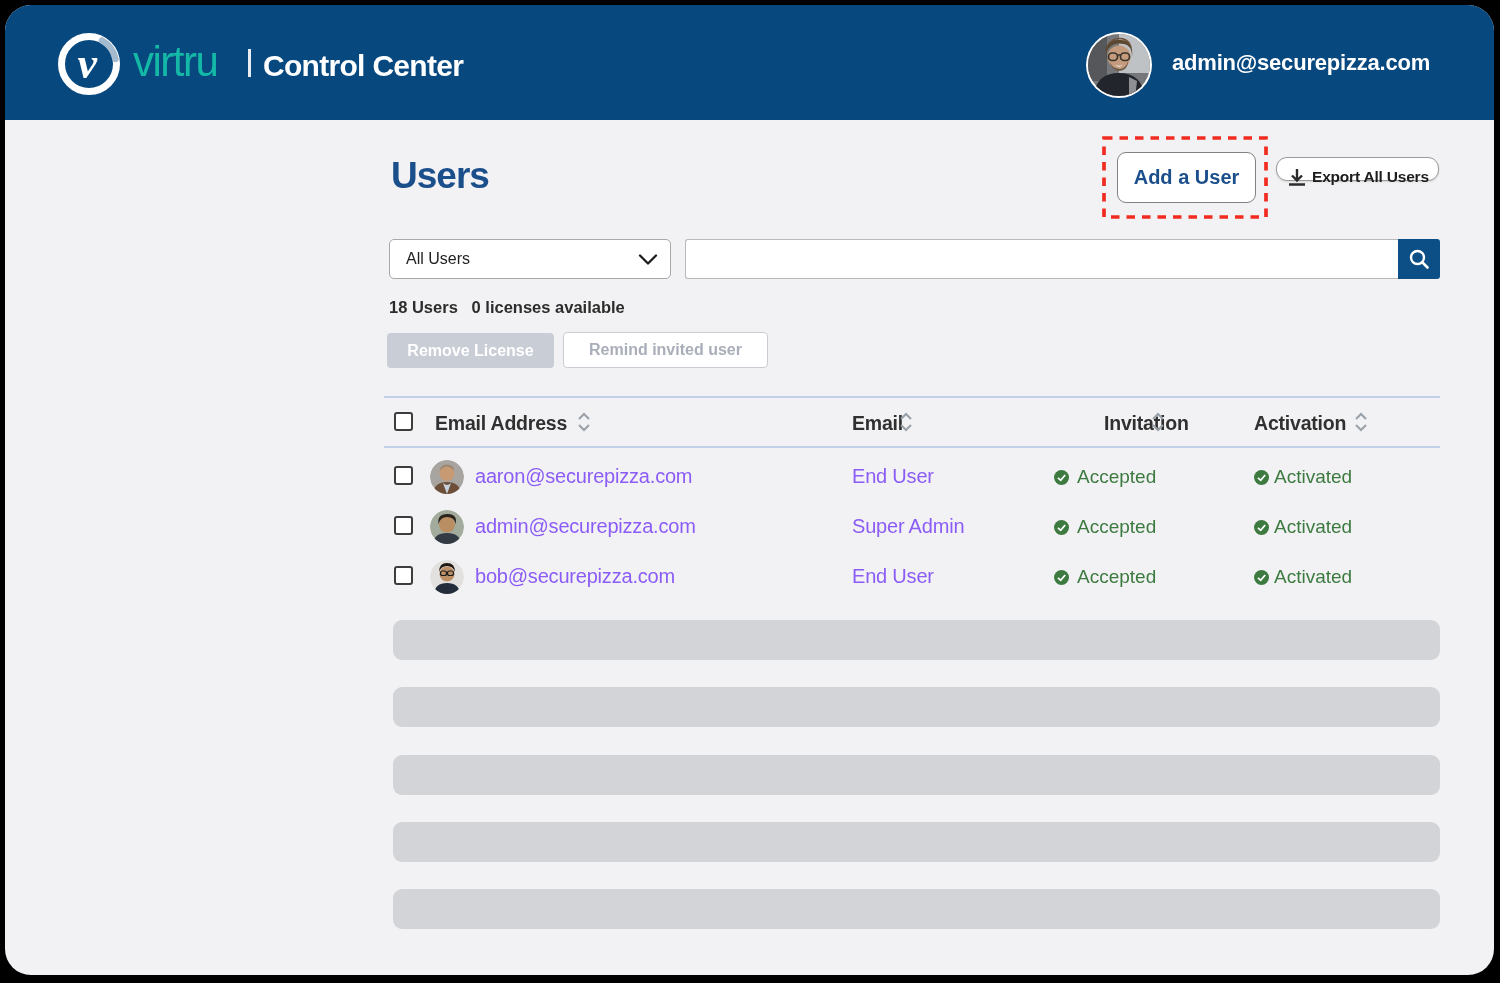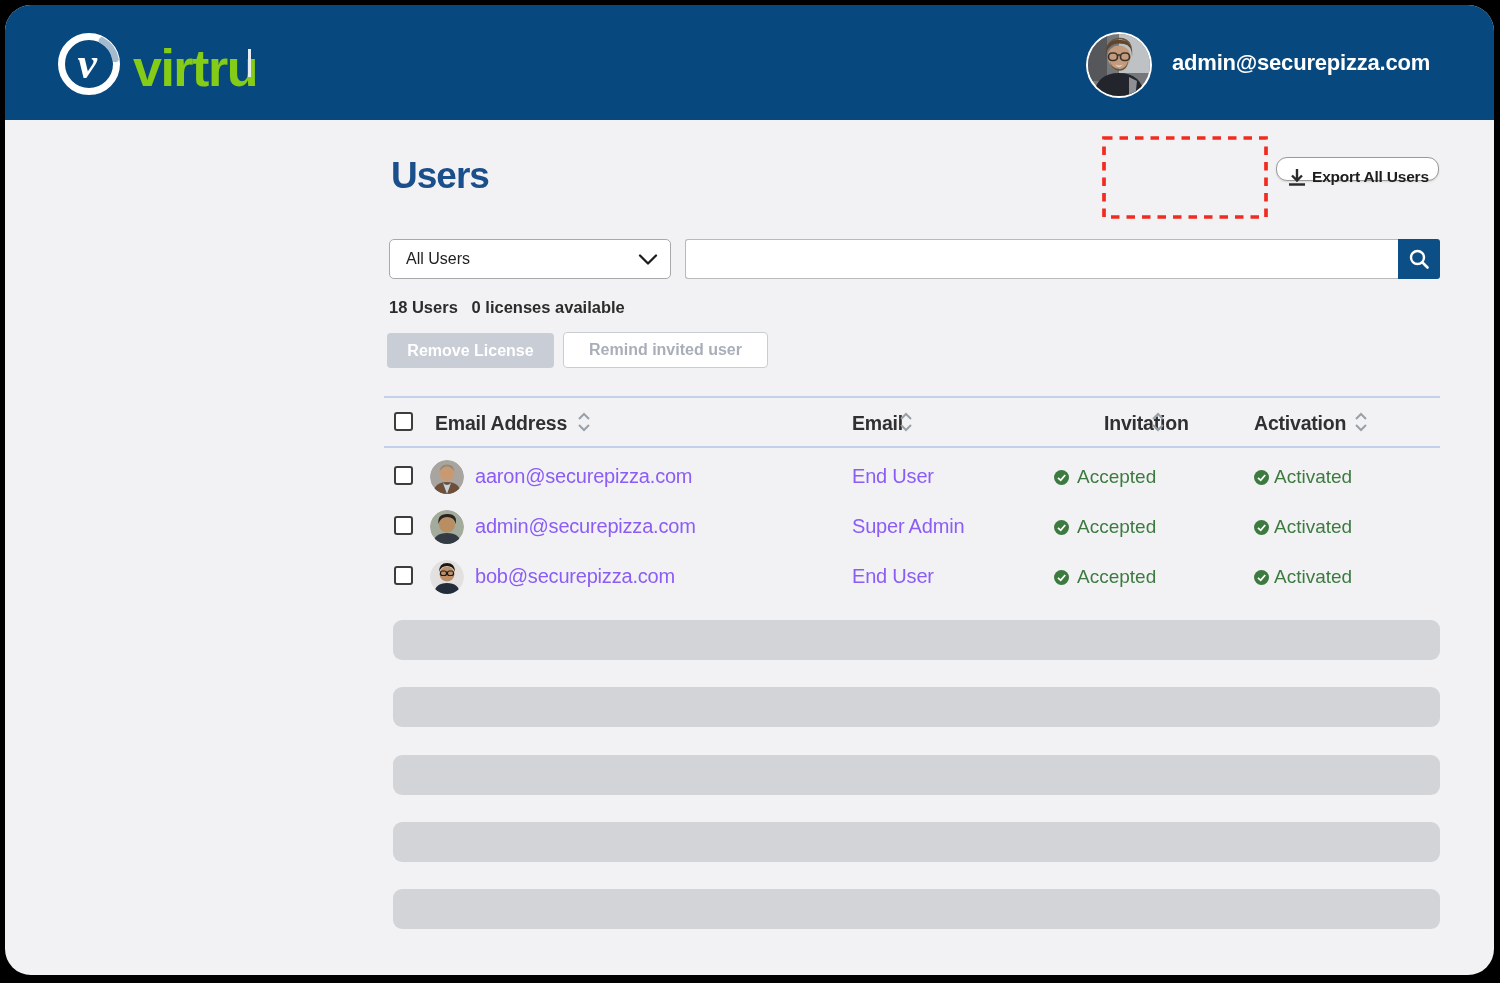--- a/index.html
+++ b/index.html
@@ -3,21 +3,21 @@
 <meta charset="utf-8">
 <style>
 * { margin:0; padding:0; box-sizing:border-box; }
 html,body { width:1500px; height:983px; background:#000; overflow:hidden;
   font-family:"Liberation Sans", sans-serif; }
 #page { position:absolute; left:5px; top:5px; width:1489px; height:970px;
   background:#f2f2f4; border-radius:26px; overflow:hidden; }
 .abs { position:absolute; }
 
 #header { position:absolute; left:0; top:0; width:100%; height:115px; background:#07497f; }
-#wordmark { position:absolute; left:128px; top:33px; color:#84cc16; font-size:52px; font-weight:bold;
+#wordmark { position:absolute; left:128px; top:33px; color:#14b8a6; font-size:42px; font-weight:normal;
   letter-spacing:-1.5px; }
 #divider { position:absolute; left:243px; top:44px; width:2.5px; height:28px; background:#e8edf3; }
 #cctext { position:absolute; left:258px; top:44px; color:#fff; font-size:30px; font-weight:600; letter-spacing:-0.7px; }
 #email { position:absolute; left:1167px; top:45px; color:#fff; font-size:22px; font-weight:600; letter-spacing:-0.2px; }
 
 #sidebar { position:absolute; left:0; top:115px; width:320px; height:855px; background:#e7e7e9; }
 .sbar { position:absolute; left:54px; width:214px; height:29px; border-radius:10px; background:#d4d5d9; }
 .slabel { position:absolute; left:54px; font-size:15.5px; color:#2d2d2d; }
 
 #users-h { position:absolute; left:386px; top:150px; font-size:37px; font-weight:bold; color:#1b4f8c; letter-spacing:-1px; }
@@ -56,20 +56,21 @@
 <div id="page">
 
   <div id="header">
     <svg class="abs" style="left:53px; top:28px;" width="62" height="62" viewBox="0 0 62 62">
       <circle cx="31" cy="31" r="27.5" fill="none" stroke="#ffffff" stroke-width="7"></circle>
       <path d="M 44 7.5 A 27.5 27.5 0 0 1 57.5 26" fill="none" stroke="#a3bacf" stroke-width="6.5" stroke-linecap="round"></path>
       <text x="19.5" y="45" font-family="Liberation Serif" font-style="italic" font-weight="bold" font-size="44" fill="#fff">ν</text>
     </svg>
     <div id="wordmark">virtru</div>
     <div id="divider"></div>
+    <div id="cctext">Control Center</div>
     <svg class="abs" style="left:1080px; top:26px;" width="68" height="68" viewBox="0 0 68 68">
       <defs>
           <clipPath id="hc">
             <circle cx="34" cy="34" r="31"></circle>
           </clipPath>
         </defs>
       <circle cx="34" cy="34" r="33" fill="#fff"></circle>
       <g clip-path="url(#hc)">
         <rect x="0" y="0" width="68" height="68" fill="#75777a"></rect>
         <rect x="34" y="2" width="34" height="40" fill="#bfc2c4"></rect>
@@ -87,20 +88,21 @@
       </g>
     </svg>
     <div id="email">admin@securepizza.com</div>
   </div>
 
 
   <div id="users-h">Users</div>
   <svg id="dashed" width="170" height="85" viewBox="0 0 170 85">
     <rect x="2" y="2" width="162" height="79" fill="none" stroke="#f12b1f" stroke-width="3.7" stroke-dasharray="8.5 7"></rect>
   </svg>
+  <div id="addbtn">Add a User</div>
   <div id="exportbtn">
     <svg class="abs" style="left:10px; top:8px;" width="20" height="22" viewBox="0 0 20 22">
       <path d="M 10 3 L 10 13 M 5 9.5 L 10 14.5 L 15 9.5" fill="none" stroke="#2b2b2b" stroke-width="2.4"></path>
       <line x1="2" y1="18.5" x2="18" y2="18.5" stroke="#2b2b2b" stroke-width="2.6"></line>
     </svg>
     <span>Export All Users</span>
   </div>
   <div id="dropdown">
     <span>All Users</span>
     <svg class="abs" style="left:248px; top:13px;" width="20" height="14" viewBox="0 0 20 14">

